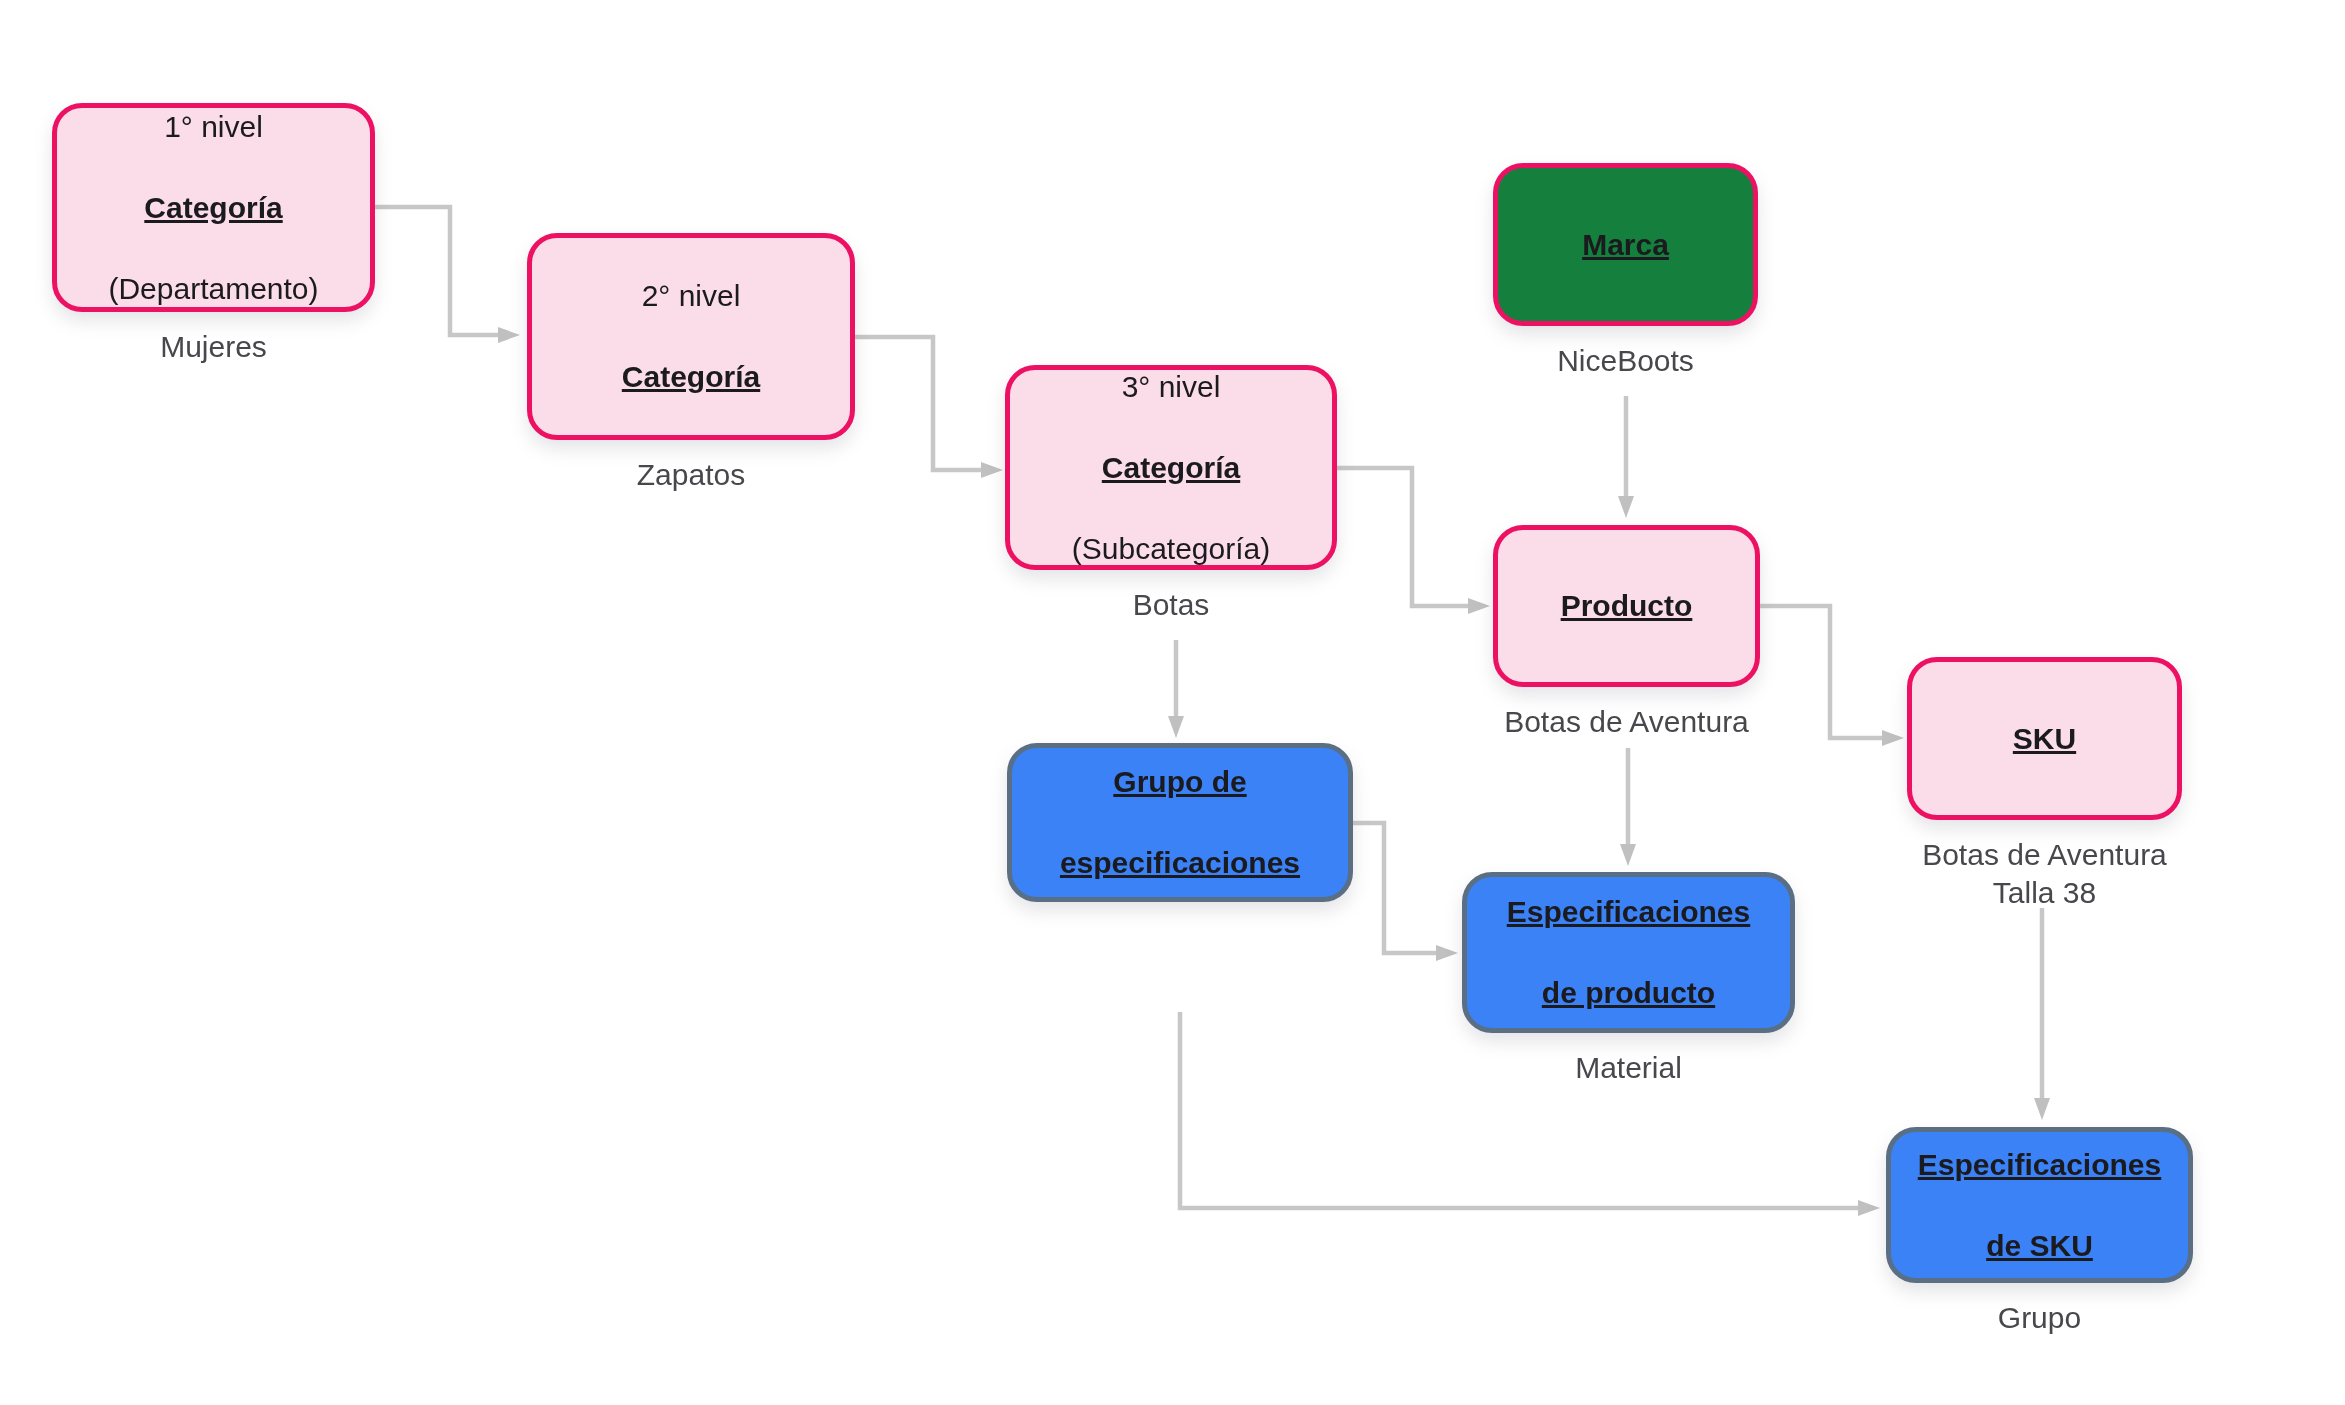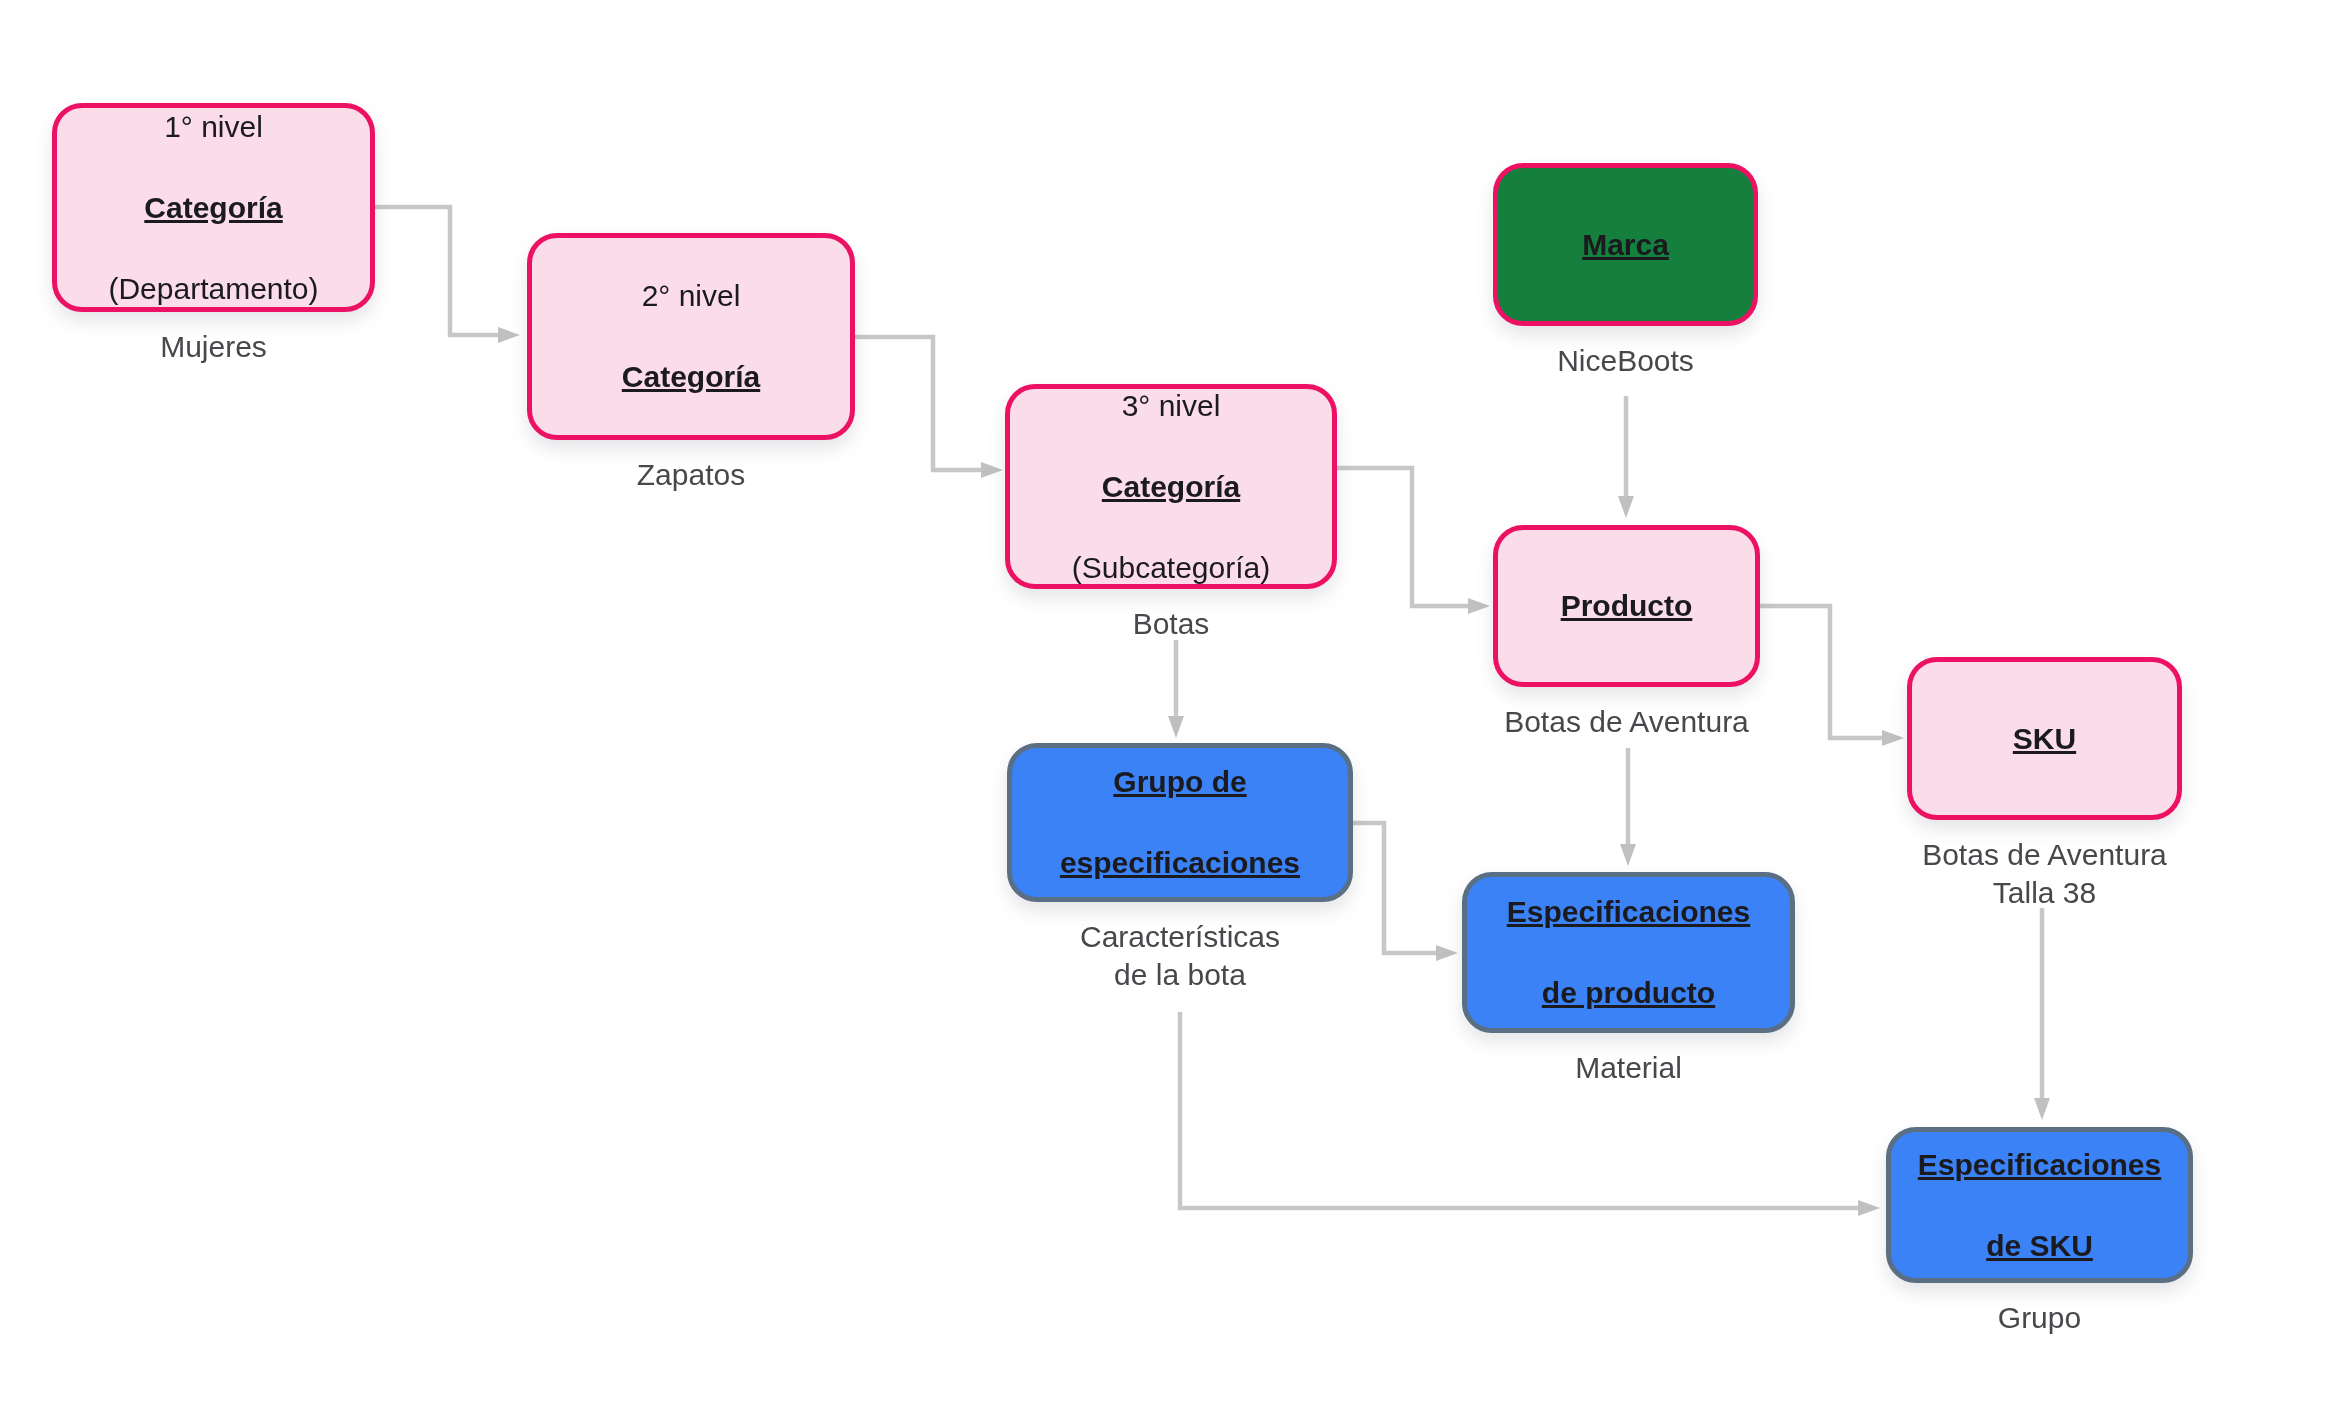--- a/index.html
+++ b/index.html
@@ -97,21 +97,21 @@
   </div>
 
   <div class="node" style="left:527px; top:233px; width:328px;">
     <div class="box box--pink" style="height:207px;">
       <span class="box-line">2° nivel</span>
       <span class="box-line box-line--bold">Categoría</span>
     </div>
     <div class="caption">Zapatos</div>
   </div>
 
-  <div class="node" style="left:1005px; top:384px; width:332px;">
+  <div class="node" style="left:1005px; top:365px; width:332px;">
     <div class="box box--pink" style="height:205px;">
       <span class="box-line">3° nivel</span>
       <span class="box-line box-line--bold">Categoría</span>
       <span class="box-line">(Subcategoría)</span>
     </div>
     <div class="caption">Botas</div>
   </div>
 
   <div class="node" style="left:1493px; top:163px; width:265px;">
     <div class="box box--brand" style="height:163px;">
@@ -135,24 +135,20 @@
       <span>Botas de Aventura</span><br>
       <span>Talla 38</span>
     </div>
   </div>
 
   <div class="node" style="left:1007px; top:743px; width:346px;">
     <div class="box box--gray" style="height:159px;">
       <span class="box-line box-line--bold">Grupo de</span>
       <span class="box-line box-line--bold">especificaciones</span>
     </div>
-    <div class="caption">
-      <span>Características</span><br>
-      <span>de la bota</span>
-    </div>
   </div>
 
   <div class="node" style="left:1462px; top:872px; width:333px;">
     <div class="box box--gray" style="height:161px;">
       <span class="box-line box-line--bold">Especificaciones</span>
       <span class="box-line box-line--bold">de producto</span>
     </div>
     <div class="caption">Material</div>
   </div>
 

